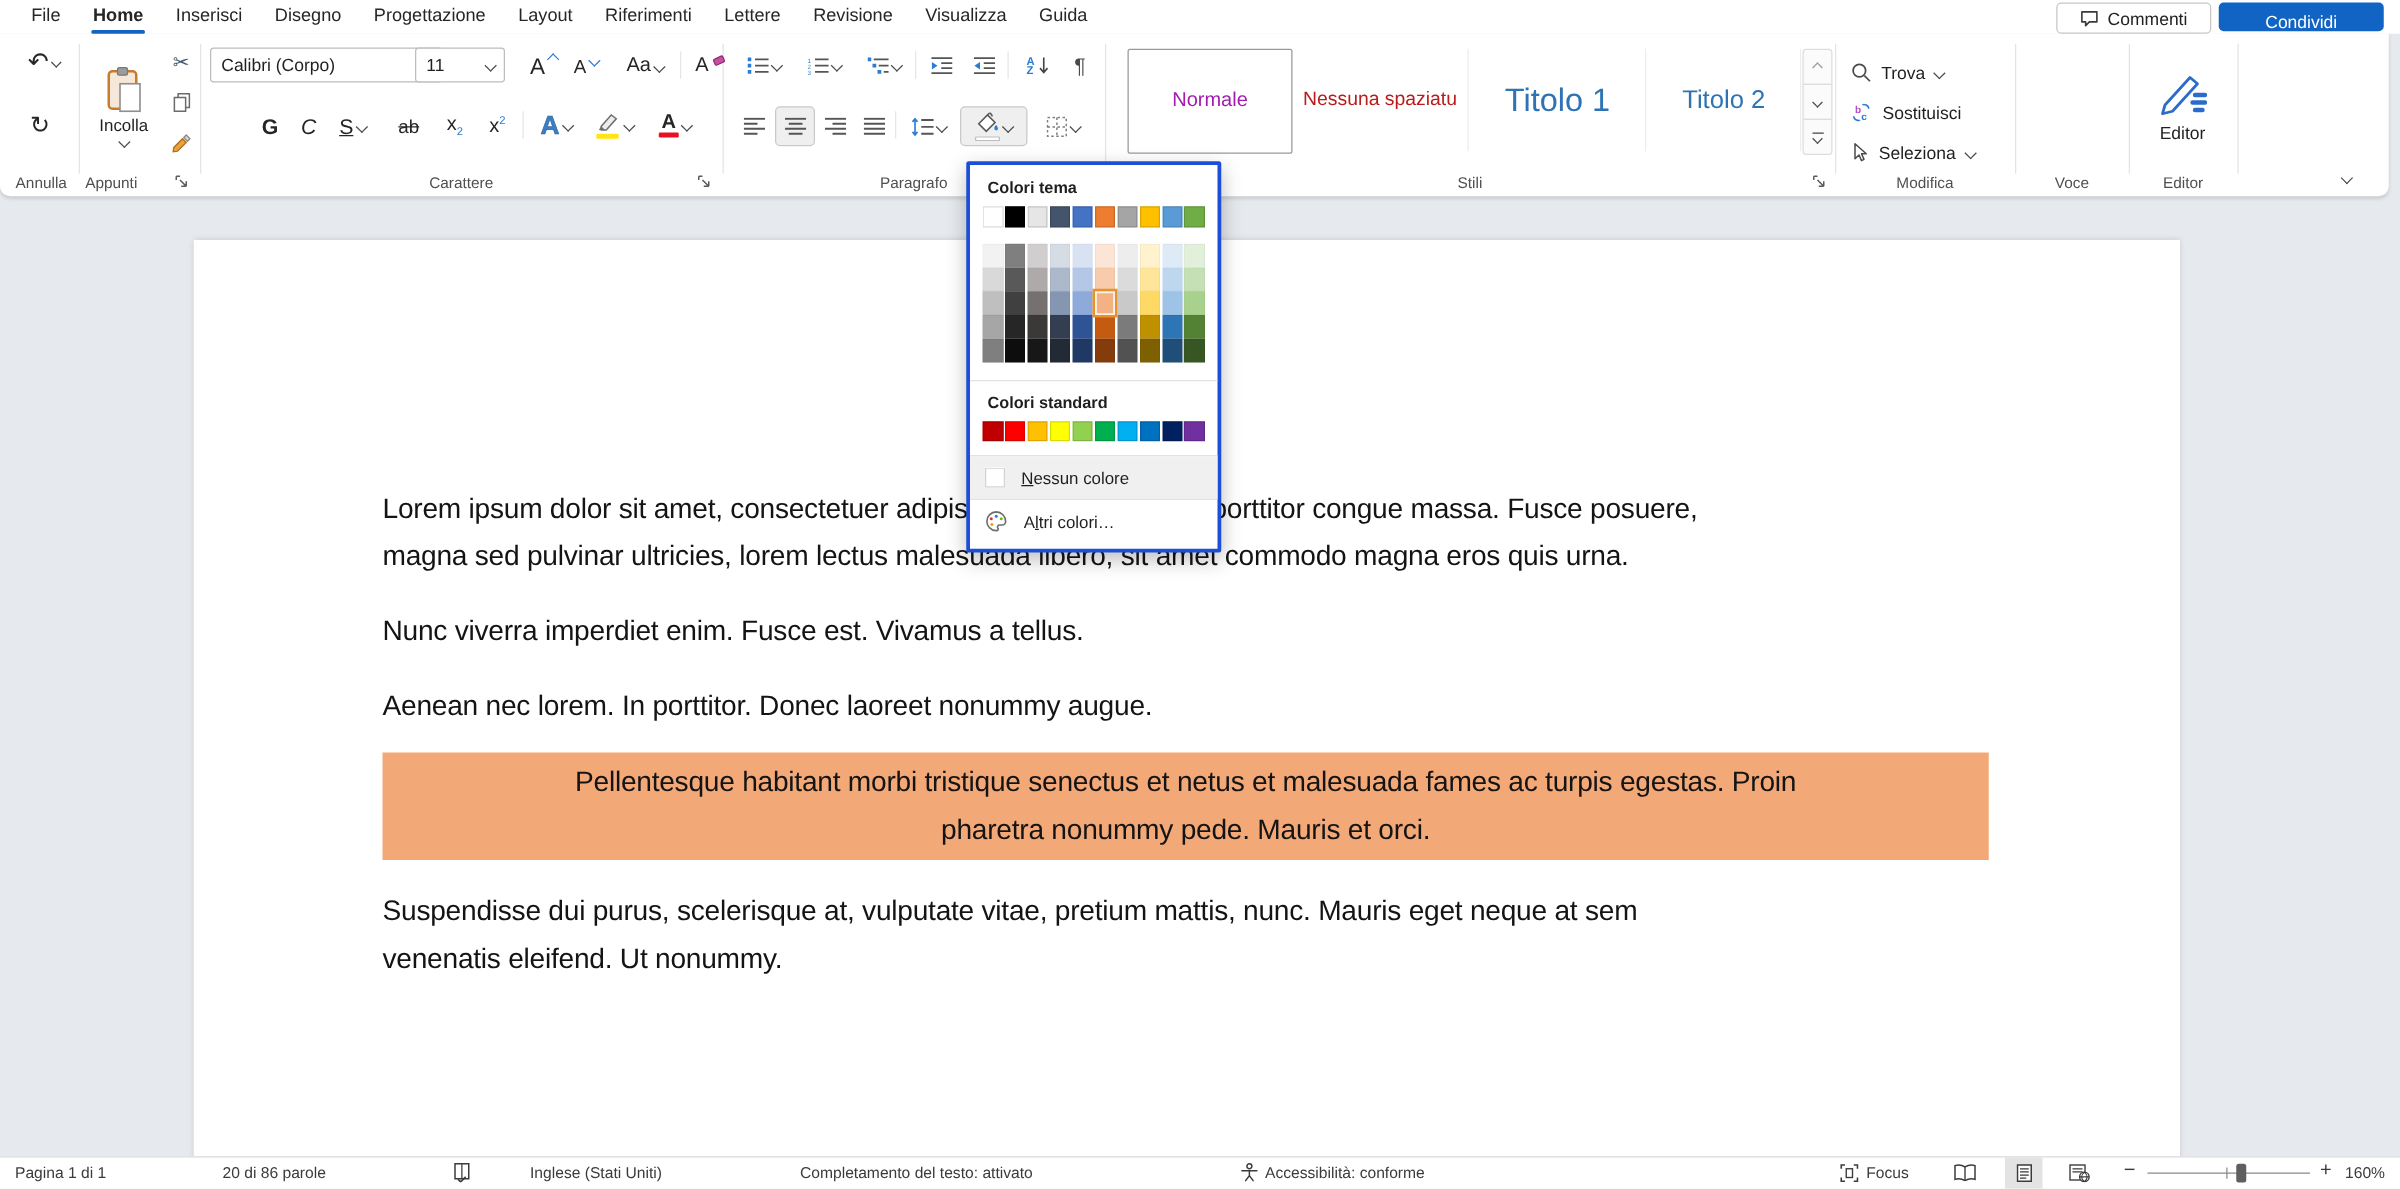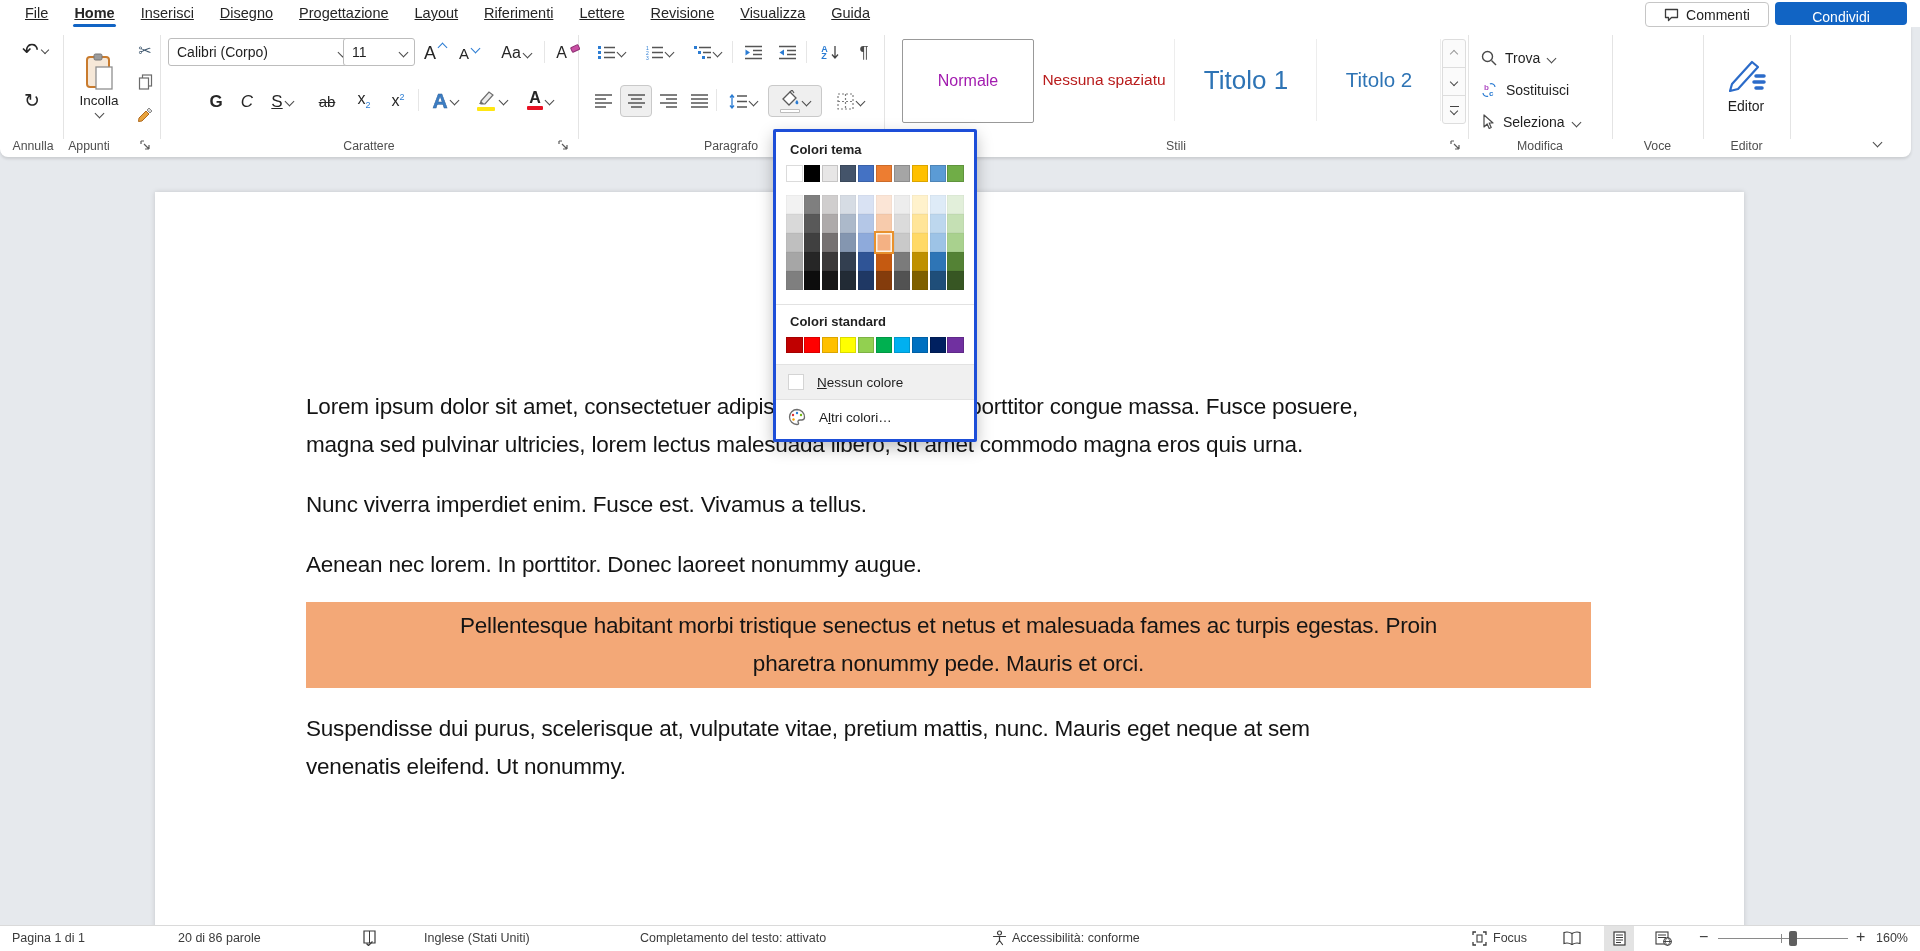--- a/index.html
+++ b/index.html
@@ -2,21 +2,21 @@
 <html><head>
 <meta charset="utf-8">
 <style>
   html,body{margin:0;padding:0;}
   body{width:1920px;height:951px;position:relative;overflow:hidden;
        background:#E6E9ED;font-family:"Liberation Sans",sans-serif;color:#1f1f1f;
        -webkit-font-smoothing:antialiased;}
 
   
   .titlebar{position:absolute;top:0;left:0;right:0;height:27px;background:#fff;z-index:20;}
-  .menu{position:absolute;left:12px;top:0;height:27px;display:flex;align-items:center;text-decoration:underline;}
+  .menu{position:absolute;left:12px;top:0;height:27px;display:flex;align-items:center;}
   .menu-item{height:27px;line-height:27px;padding:0 13px;font-size:14.5px;color:#262626;position:relative;cursor:default;white-space:nowrap;}
   .menu-item.active{font-weight:bold;}
   .menu-item.active::after{content:"";position:absolute;left:12px;right:12px;bottom:0;height:3px;background:#1164C4;border-radius:2px;}
   .btn-comments{position:absolute;left:1645px;top:2px;width:122px;height:23px;border:1px solid #c6c6c6;border-radius:4px;
       background:#fff;display:flex;align-items:center;justify-content:center;gap:7px;font-size:14px;color:#222;}
   .btn-share{position:absolute;left:1775px;top:2px;width:132px;height:23px;border-radius:4px;background:#1164C4;color:#fff;
       display:flex;align-items:center;justify-content:center;gap:7px;font-size:14px;flex-direction:column;}
   .btn-share .chv{border-color:#fff;margin-left:4px;}
 
   
@@ -178,21 +178,21 @@
   <div class="launcher" style="left:140px">
     <svg width="11" height="11" viewBox="0 0 11 11">
         <path d="M1 1v3M1 1h3M4 4l5 5M9 9v-4M9 9h-4" stroke="#5a5a5a" stroke-width="1.2" fill="none"></path>
       </svg>
   </div>
 
   <div class="combo" style="left:168px;top:11px;width:176px;height:26px">
     <span>Calibri (Corpo)</span>
     <span class="chv"></span>
   </div>
-  <div class="combo" style="left:343px;top:11px;width:62px;height:26px">
+  <div class="combo" style="left:332px;top:11px;width:62px;height:26px">
     <span>11</span>
     <span class="chv"></span>
   </div>
   <div class="rbtn" style="left:418px;top:12px;width:32px;height:26px">
     <span class="glyph" style="font-size:18px">A</span>
     <span class="chv up" style="margin-top:-12px;border-color:#2B7CD3"></span>
   </div>
   <div class="rbtn" style="left:452px;top:12px;width:32px;height:26px">
     <span class="glyph" style="font-size:15px">A</span>
     <span class="chv" style="margin-top:-10px;border-color:#2B7CD3"></span>

